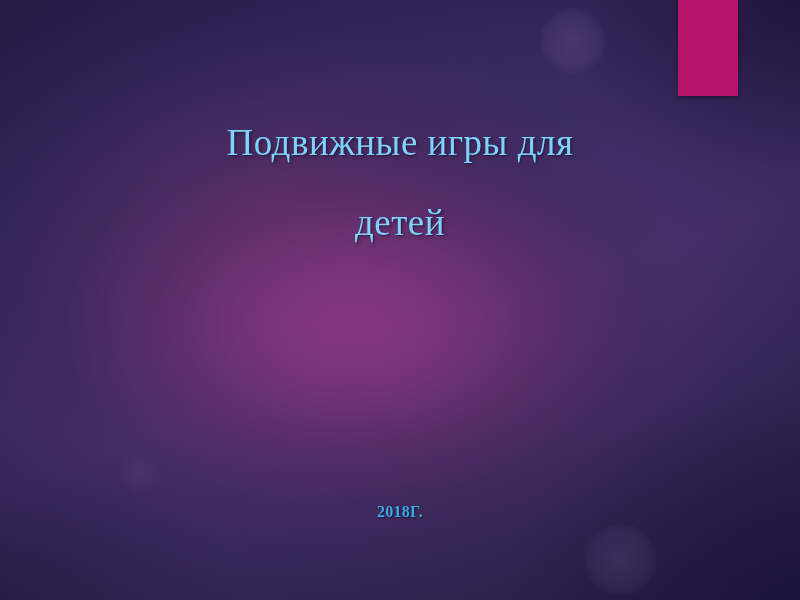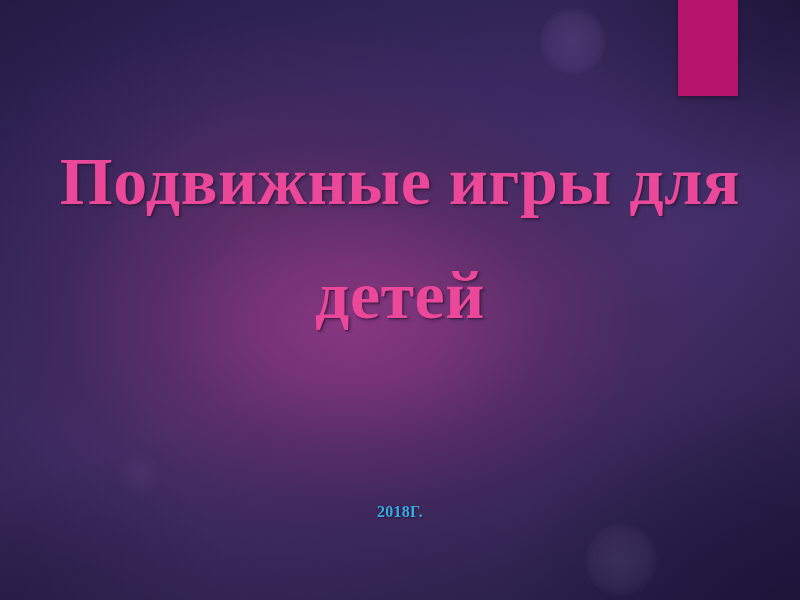--- a/index.html
+++ b/index.html
@@ -107,24 +107,24 @@
     box-shadow: 0 2px 4px rgba(20,8,30,0.45);
   }
 
   
   .title {
     position: absolute;
     left: 40px;
     top: 98px;
     width: 720px;
     text-align: center;
-    color: #ec4899;
-    font-size: 68px;
+    color: #7dd3fc;
+    font-size: 37px;
     line-height: 1.1;
-    font-weight: bold;
+    font-weight: normal;
     letter-spacing: 0.5px;
     text-shadow:
        1px 1px 0 rgba(42,22,52,0.55),
        2px 2px 3px rgba(30,14,42,0.40);
   }
   .title-line2 {
     display: block;
     margin-top: 40px;
   }
 

